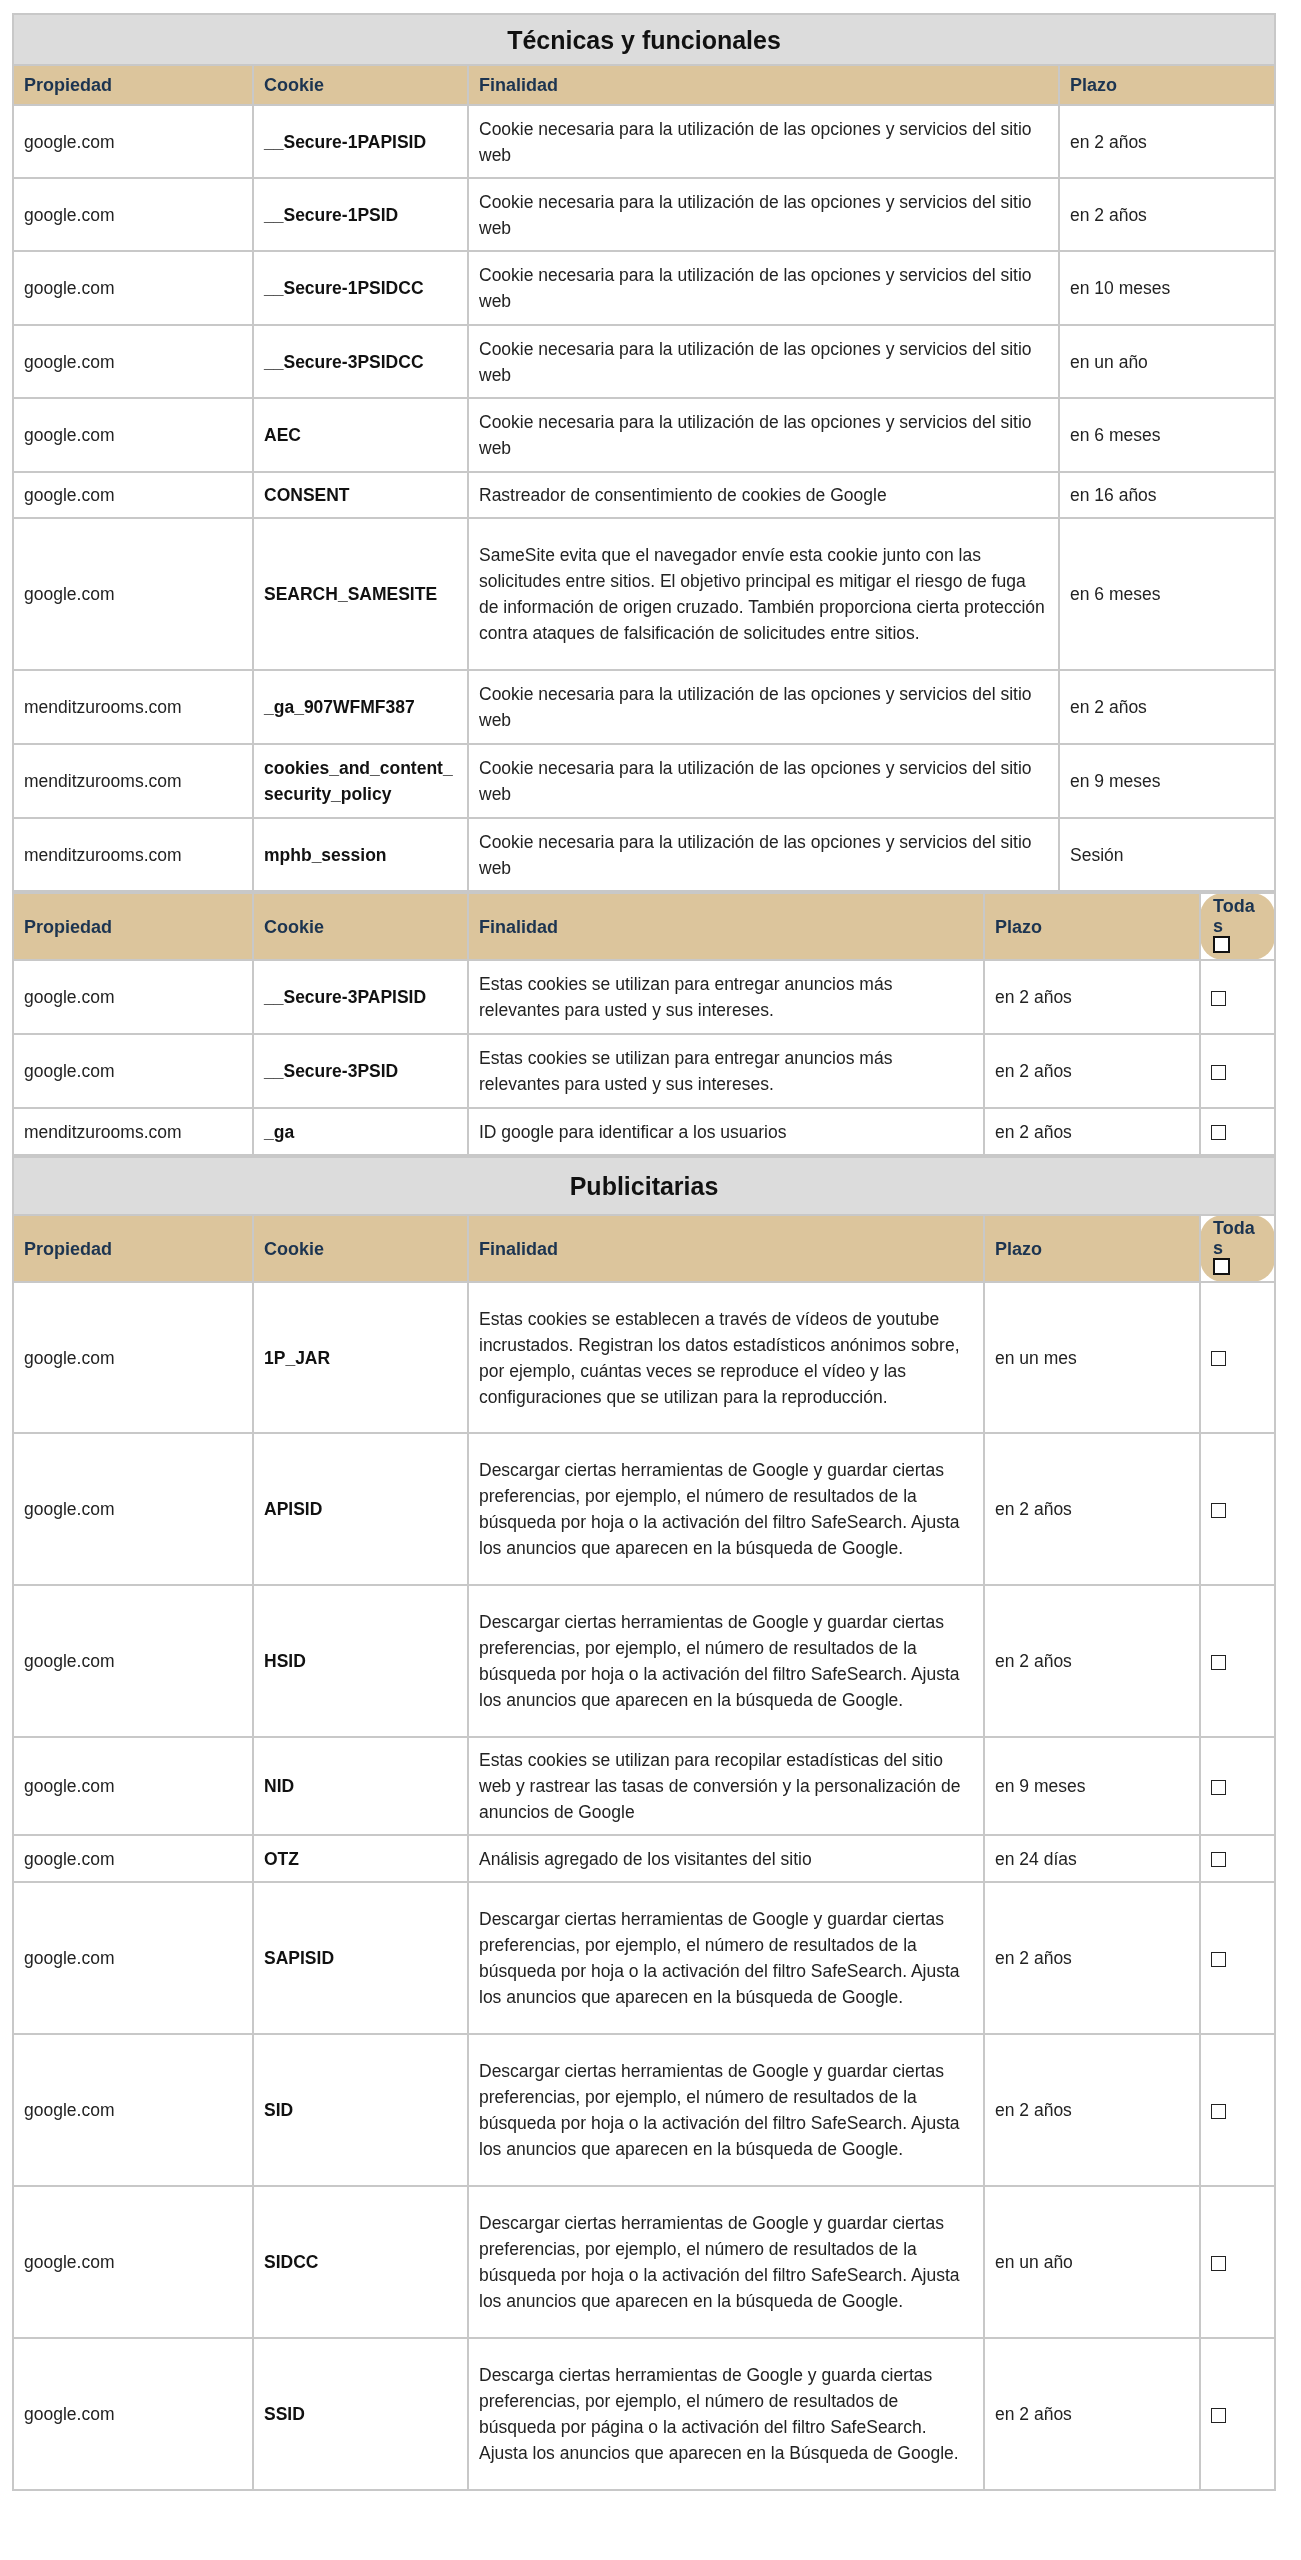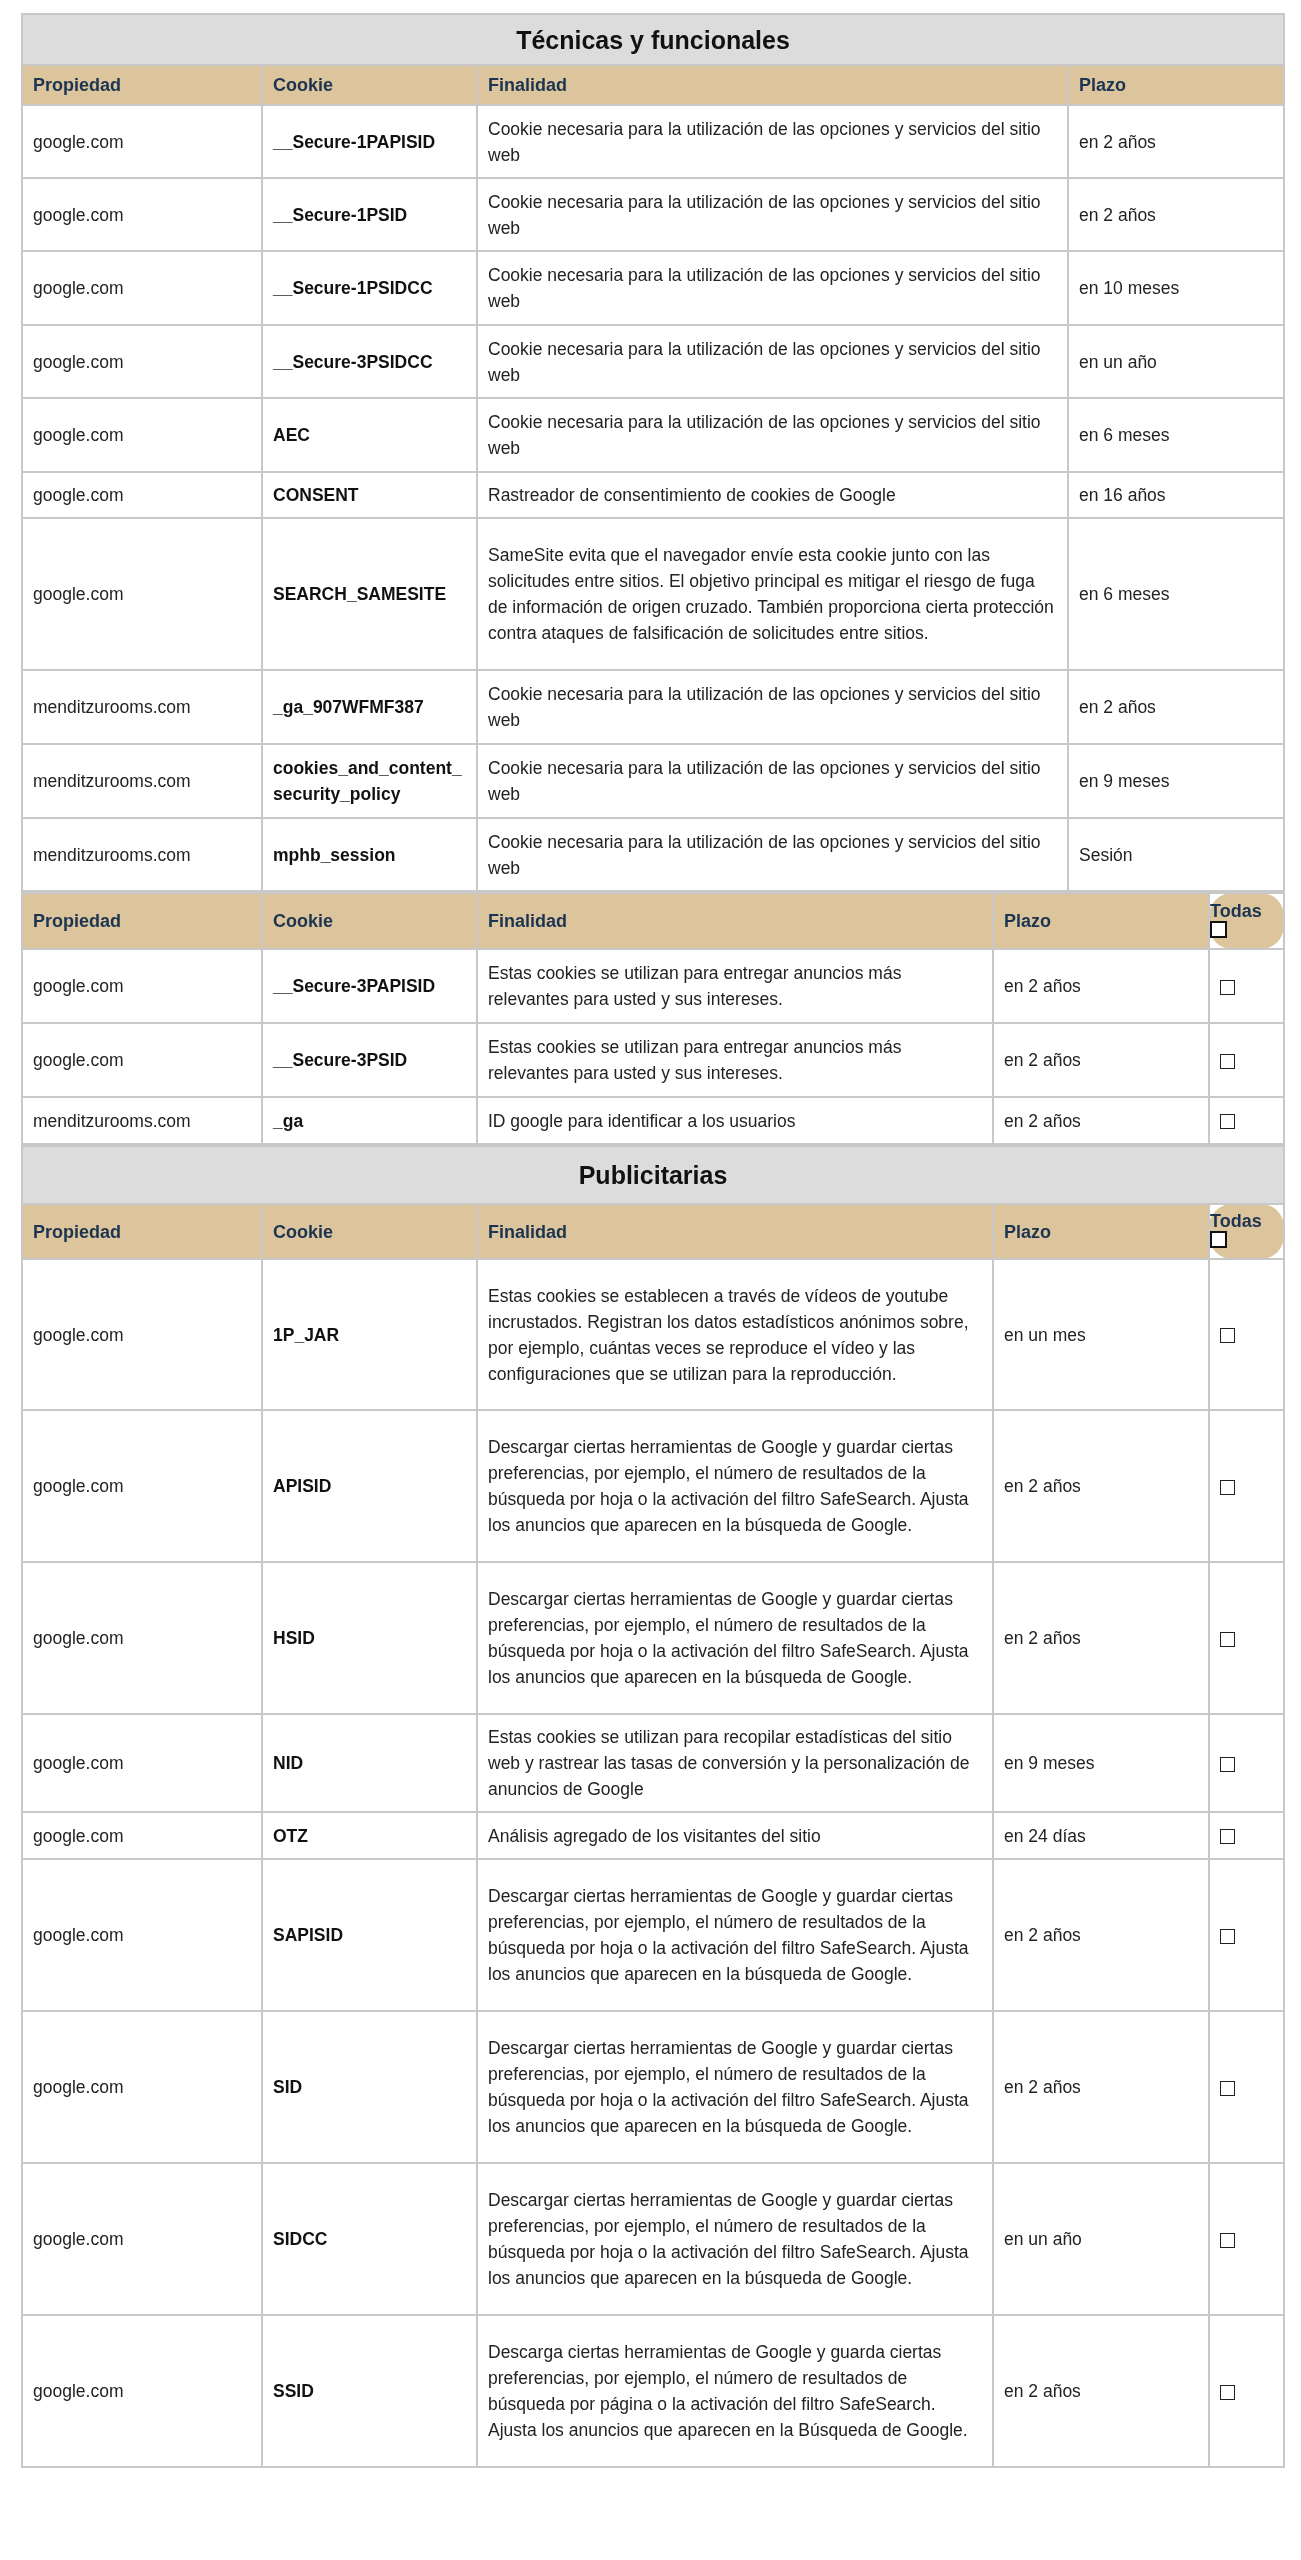--- a/index.html
+++ b/index.html
@@ -1,38 +1,38 @@
 <!DOCTYPE html>
 <html><head>
 <meta charset="utf-8">
 <style>
   html, body { margin: 0; padding: 0; background: #ffffff; }
   body {
     width: 1301px; height: 2560px; position: relative; overflow: hidden;
     font-family: "Liberation Sans", "DejaVu Sans", sans-serif;
     color: #1a1a1a;
   }
-  .wrap { position: absolute; left: 21px; top: 13px; width: 1262px; }
+  .wrap { position: absolute; left: 12px; top: 13px; width: 1262px; }
   table.ct {
     width: 1262px; border-collapse: collapse; table-layout: fixed;
     font-size: 17.5px; line-height: 26px;
   }
   table.ct td, table.ct th {
     border: 2px solid #c8c8c8; padding: 0 10px; vertical-align: middle;
     text-align: left; word-wrap: break-word;
   }
   .title-cell {
     background: #dcdcdc; text-align: center !important; font-weight: bold;
     font-size: 25px; color: #111; height: 49px;
   }
   .hdr th {
     background: #dcc59c; color: #1c3450; font-weight: bold; text-align: center;
     font-size: 18px; height: 38px;
   }
-  .hdr th.todas { line-height: 20px; padding: 2px 0; border-radius: 23px; }
+  .hdr th.todas { line-height: 20px; padding: 2px 12px; border-radius: 23px; }
   td.cookie { font-weight: bold; color: #111; }
   td.prop, td.plazo, td.fin { color: #222; }
   td.chk { text-align: center; padding: 0; }
   .box {
     display: inline-block; width: 13px; height: 13px; border: 1.5px solid #222;
     background: #fff; vertical-align: middle;
   }
   .hbox { width: 13px; height: 13px; border: 2px solid #111; display: inline-block; background:#fff; }
   .todas-label { display: block; }
 </style>

